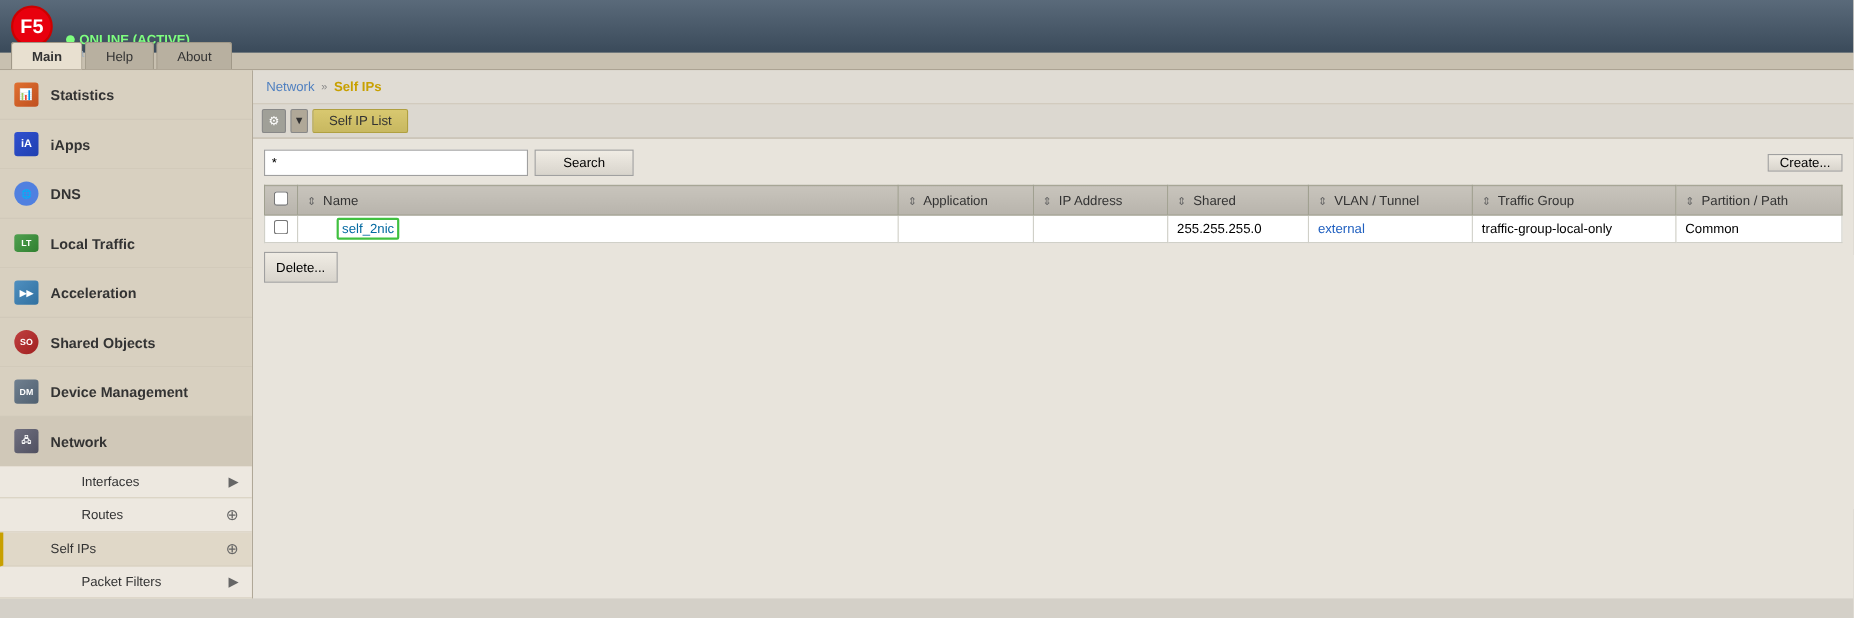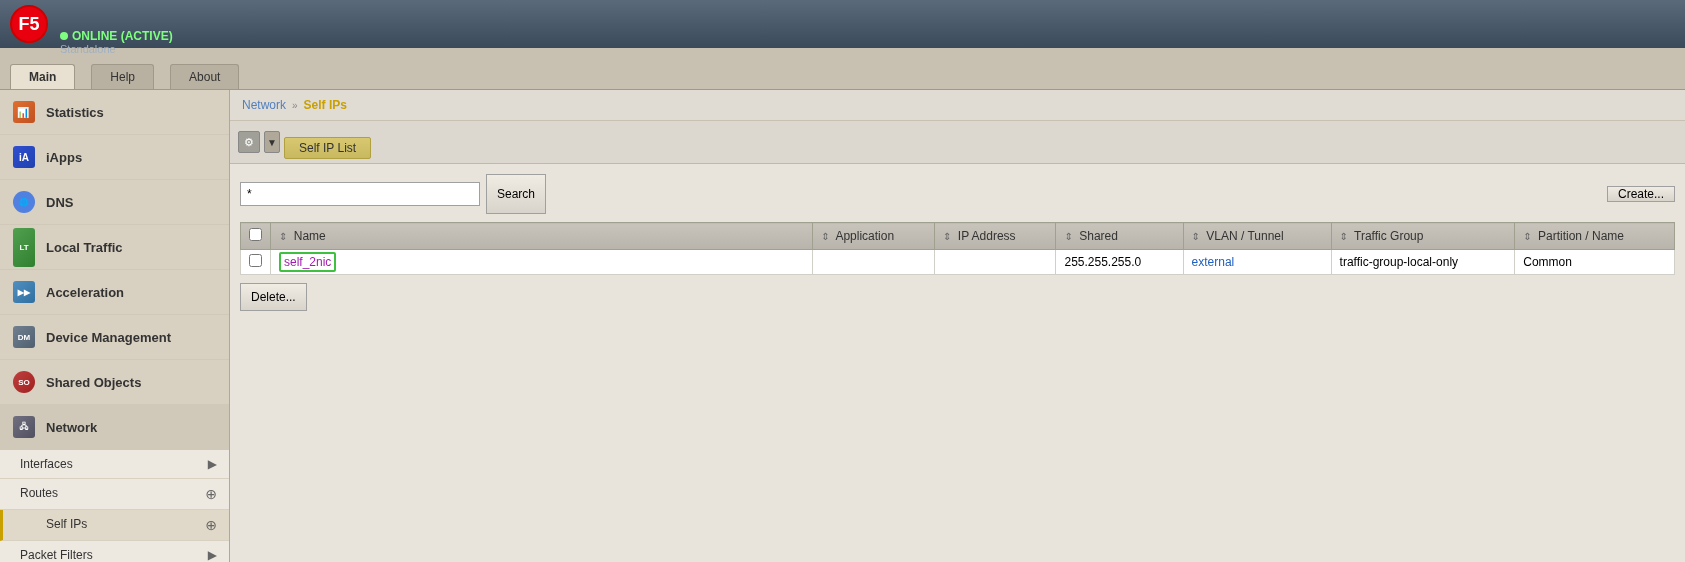--- a/index.html
+++ b/index.html
@@ -24,25 +24,24 @@
     }
     .status-block { display: flex; flex-direction: column; justify-content: center; }
     .status-online { color: #7fff7f; font-size: 12px; font-weight: bold; display: flex; align-items: center; gap: 4px; margin-top: 35px; }
     .status-dot { width: 8px; height: 8px; background: #7fff7f; border-radius: 50%; }
     .status-standalone { color: #a0b0c0; font-size: 11px; }
 
     
     .nav-tabs {
       background: #c8c0b0;
       display: flex;
-      height: 42px;
+      height: 16px;
       align-items: flex-end;
       padding-left: 10px;
       border-bottom: 1px solid #a09888;
-      gap: 14px;
     }
     .nav-tab {
       padding: 5px 18px;
       background: #b8b0a0;
       border: 1px solid #a09888;
       border-bottom: none;
       cursor: pointer;
       font-size: 12px;
       color: #333;
       margin-right: 2px;
@@ -80,36 +79,36 @@
       width: 24px; height: 24px;
       flex-shrink: 0;
       display: flex; align-items: center; justify-content: center;
     }
     .sidebar-item-label { font-size: 13px; color: #333; font-weight: bold; }
 
     
     .icon-stats { background: linear-gradient(135deg, #e07030, #c05020); width: 22px; height: 22px; border-radius: 3px; display: flex; align-items: center; justify-content: center; color: white; font-size: 10px; }
     .icon-iapps { background: linear-gradient(135deg, #3050d0, #2040b0); width: 22px; height: 22px; border-radius: 3px; display: flex; align-items: center; justify-content: center; color: white; font-size: 10px; }
     .icon-dns { background: #5080e0; width: 22px; height: 22px; border-radius: 50%; display: flex; align-items: center; justify-content: center; color: white; font-size: 8px; }
-    .icon-local { background: linear-gradient(135deg, #50a050, #308030); width: 22px; height: 39px; border-radius: 3px; display: flex; align-items: center; justify-content: center; color: white; font-size: 8px; }
+    .icon-local { background: linear-gradient(135deg, #50a050, #308030); width: 22px; height: 16px; border-radius: 3px; display: flex; align-items: center; justify-content: center; color: white; font-size: 8px; }
     .icon-accel { background: linear-gradient(135deg, #5090c0, #3070a0); width: 22px; height: 22px; border-radius: 3px; display: flex; align-items: center; justify-content: center; color: white; font-size: 8px; }
     .icon-device { background: linear-gradient(135deg, #708090, #506070); width: 22px; height: 22px; border-radius: 3px; display: flex; align-items: center; justify-content: center; color: white; font-size: 8px; }
     .icon-shared { background: linear-gradient(135deg, #c04040, #a02020); width: 22px; height: 22px; border-radius: 50%; display: flex; align-items: center; justify-content: center; color: white; font-size: 8px; }
     .icon-network { background: linear-gradient(135deg, #707080, #505060); width: 22px; height: 22px; border-radius: 3px; display: flex; align-items: center; justify-content: center; color: white; font-size: 8px; }
 
     .sidebar-section { font-weight: bold; background: #d8d0c0; }
     .sidebar-section.active { background: #d0c8b8; }
 
     
     .submenu { background: #ede8e0; }
     .submenu-item {
       display: flex;
-      align-items: flex-start;
+      align-items: center;
       justify-content: space-between;
-      padding: 7px 12px 7px 20px;
+      padding: 7px 12px 7px 74px;
       cursor: pointer;
       border-bottom: 1px solid #d8d0c0;
       font-size: 12px;
       color: #333;
     }
     .submenu-item.active {
       background: #e0d8c8;
       border-left: 3px solid #c8a000;
       padding-left: 43px;
     }
@@ -169,21 +168,20 @@
       color: #333;
     }
     .content-tab {
       padding: 3px 14px;
       background: linear-gradient(to bottom, #d8c870, #c8b860);
       border: 1px solid #b0a040;
       border-radius: 2px;
       font-size: 12px;
       color: #333;
       cursor: pointer;
-      margin-top: 12px;
     }
 
     
     .content-body {
       padding: 10px;
       flex: 1;
     }
 
     
     .search-row {
@@ -196,22 +194,22 @@
     .search-left { display: flex; align-items: center; gap: 6px; }
     .search-input {
       width: 240px;
       height: 24px;
       border: 1px solid #a0a0a0;
       background: white;
       padding: 2px 6px;
       font-size: 12px;
     }
     .search-btn {
-      height: 40px;
-      padding: 0 10px;
+      height: 24px;
+      padding: 0 25px;
       background: linear-gradient(to bottom, #f0ece4, #d8d4cc);
       border: 1px solid #a0a0a0;
       cursor: pointer;
       font-size: 12px;
     }
     .create-btn {
       height: 16px;
       padding: 0 10px;
       background: linear-gradient(to bottom, #f0ece4, #d8d4cc);
       border: 1px solid #a0a0a0;
@@ -237,26 +235,27 @@
     .data-table th .sort-icon { color: #666; margin-right: 3px; font-size: 10px; }
     .data-table td {
       background: white;
       border: 1px solid #d0d0c8;
       padding: 4px 8px;
       vertical-align: middle;
     }
     .data-table tr:nth-child(even) td { background: #f5f3ef; }
     .row-link { color: #2060c0; cursor: pointer; text-decoration: none; }
     .row-link-green {
-      color: #a21caf;
+      color: #0369a1;
       cursor: pointer;
       text-decoration: none;
       border: 2px solid #40c040;
       padding: 1px 3px;
       border-radius: 2px;
+      margin-left: 27px;
     }
 
     
     .delete-btn {
       height: 28px;
       padding: 0 10px;
       background: linear-gradient(to bottom, #f0ece4, #d8d4cc);
       border: 1px solid #a0a0a0;
       cursor: pointer;
       font-size: 12px;
@@ -314,29 +313,29 @@
       <span class="sidebar-item-label">Local Traffic</span>
     </div>
     <div class="sidebar-item sidebar-section">
       <div class="sidebar-item-icon">
         <div class="icon-accel">▶▶</div>
       </div>
       <span class="sidebar-item-label">Acceleration</span>
     </div>
     <div class="sidebar-item sidebar-section">
       <div class="sidebar-item-icon">
+        <div class="icon-shared">SO</div>
+      </div>
+      <span class="sidebar-item-label">Shared Objects</span>
+    </div>
+    <div class="sidebar-item sidebar-section">
+      <div class="sidebar-item-icon">
         <div class="icon-device">DM</div>
       </div>
       <span class="sidebar-item-label">Device Management</span>
-    </div>
-    <div class="sidebar-item sidebar-section">
-      <div class="sidebar-item-icon">
-        <div class="icon-shared">SO</div>
-      </div>
-      <span class="sidebar-item-label">Shared Objects</span>
     </div>
     <div class="sidebar-item sidebar-section active">
       <div class="sidebar-item-icon">
         <div class="icon-network">🖧</div>
       </div>
       <span class="sidebar-item-label">Network</span>
     </div>
 
     <div class="submenu">
       <div class="submenu-item">
@@ -409,21 +408,21 @@
             <th>
               <span class="sort-icon">⇕</span>
               <span>VLAN / Tunnel</span>
             </th>
             <th>
               <span class="sort-icon">⇕</span>
               <span>Traffic Group</span>
             </th>
             <th>
               <span class="sort-icon">⇕</span>
-              <span>Partition / Name</span>
+              <span>Partition / Path</span>
             </th>
           </tr>
         </thead>
         <tbody>
           <tr>
             <td>
               <input type="checkbox" style="">
             </td>
             <td>
               <a class="row-link-green">self_2nic</a>

